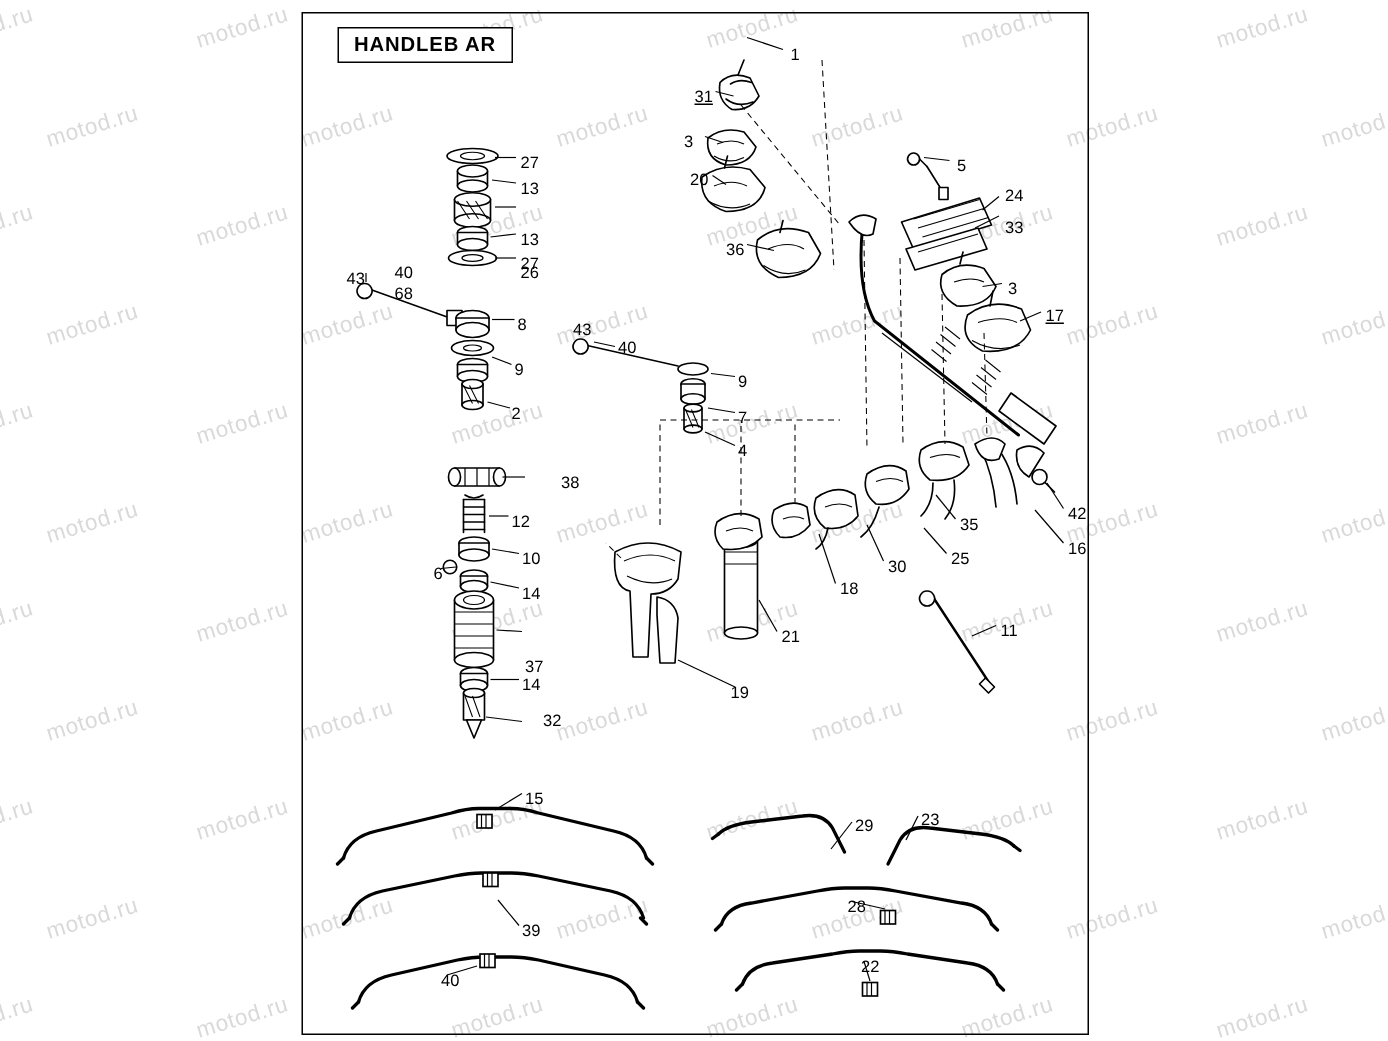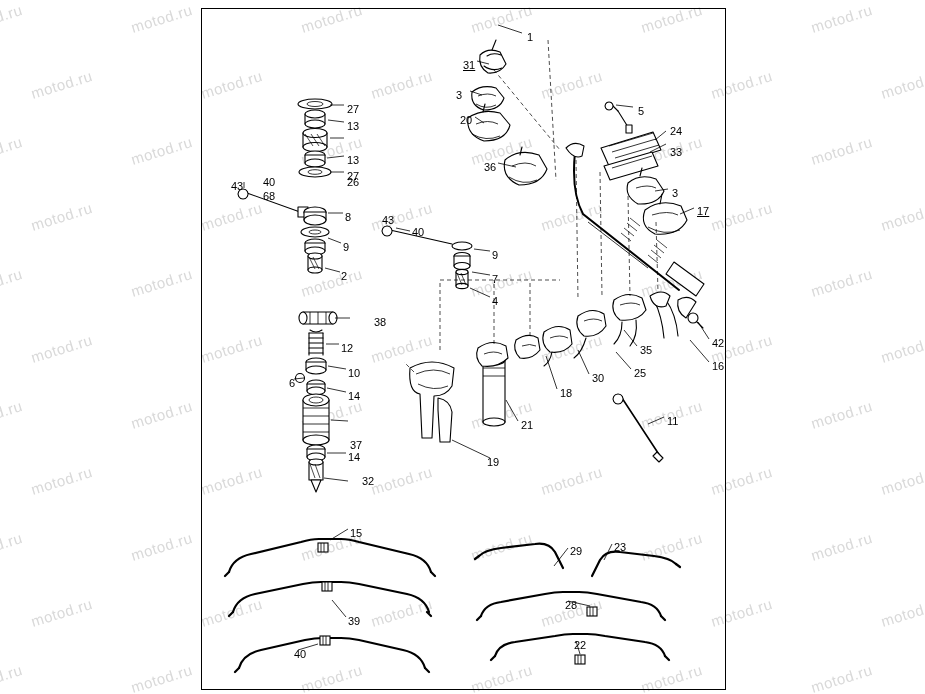--- a/index.html
+++ b/index.html
@@ -394,20 +394,21 @@
       <path d="M346 617 L332 600"></path>
       <path d="M298 650 L318 644"></path>
       <path d="M568 548 L554 566"></path>
       <path d="M612 544 L604 560"></path>
       <path d="M568 601 L590 606"></path>
       <path d="M576 641 L580 654"></path>
     </g>
   </svg>
 
   <div class="frame"></div>
+  <div class="titlebox">HANDLEB AR</div>
 
   <div id="callouts">
       <div class="num" style="left: 527px; top: 31px;">1</div>
       <div class="num" style="left: 463px; top: 59px; text-decoration: underline;">31</div>
       <div class="num" style="left: 456px; top: 89px;">3</div>
       <div class="num" style="left: 638px; top: 105px;">5</div>
       <div class="num" style="left: 347px; top: 103px;">27</div>
       <div class="num" style="left: 347px; top: 120px;">13</div>
       <div class="num" style="left: 460px; top: 114px;">20</div>
       <div class="num" style="left: 670px; top: 125px;">24</div>

